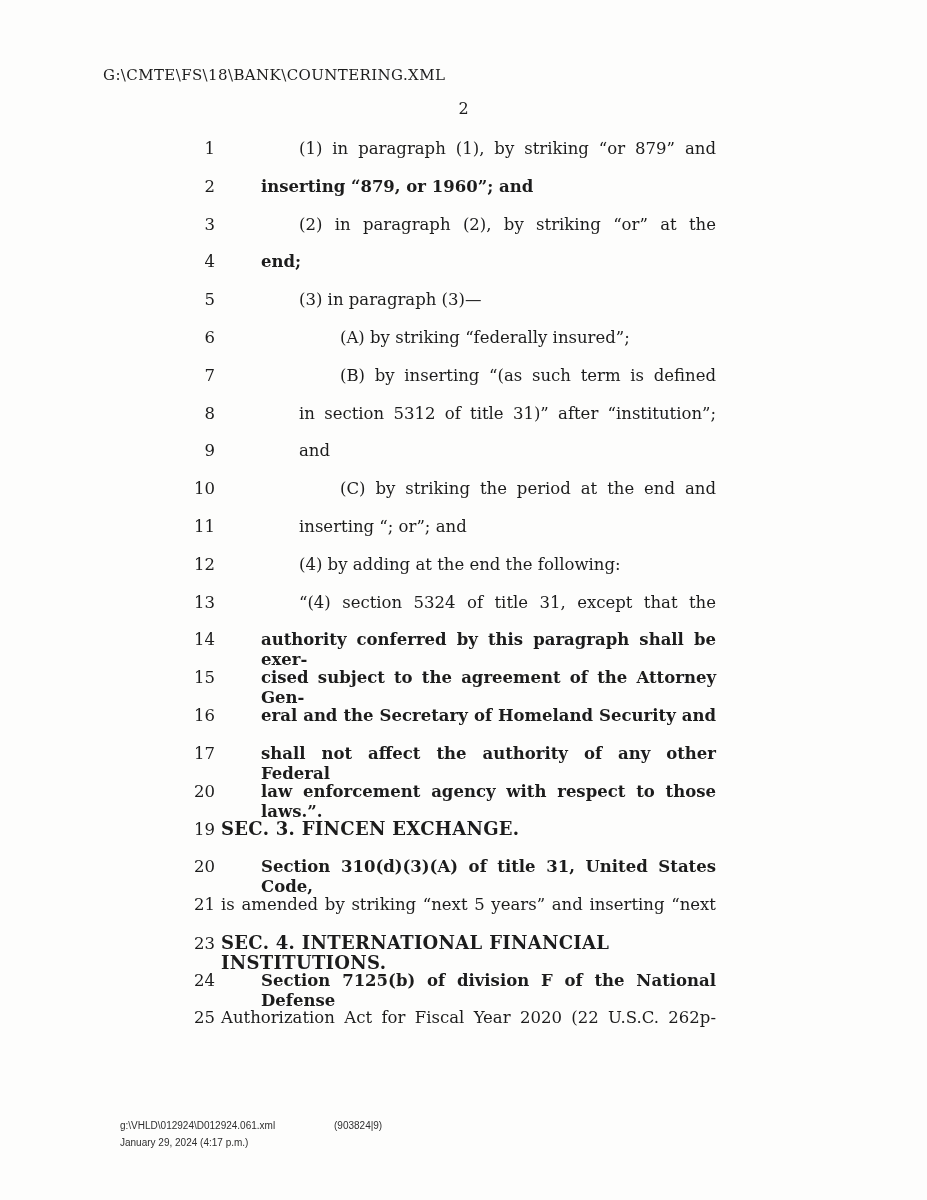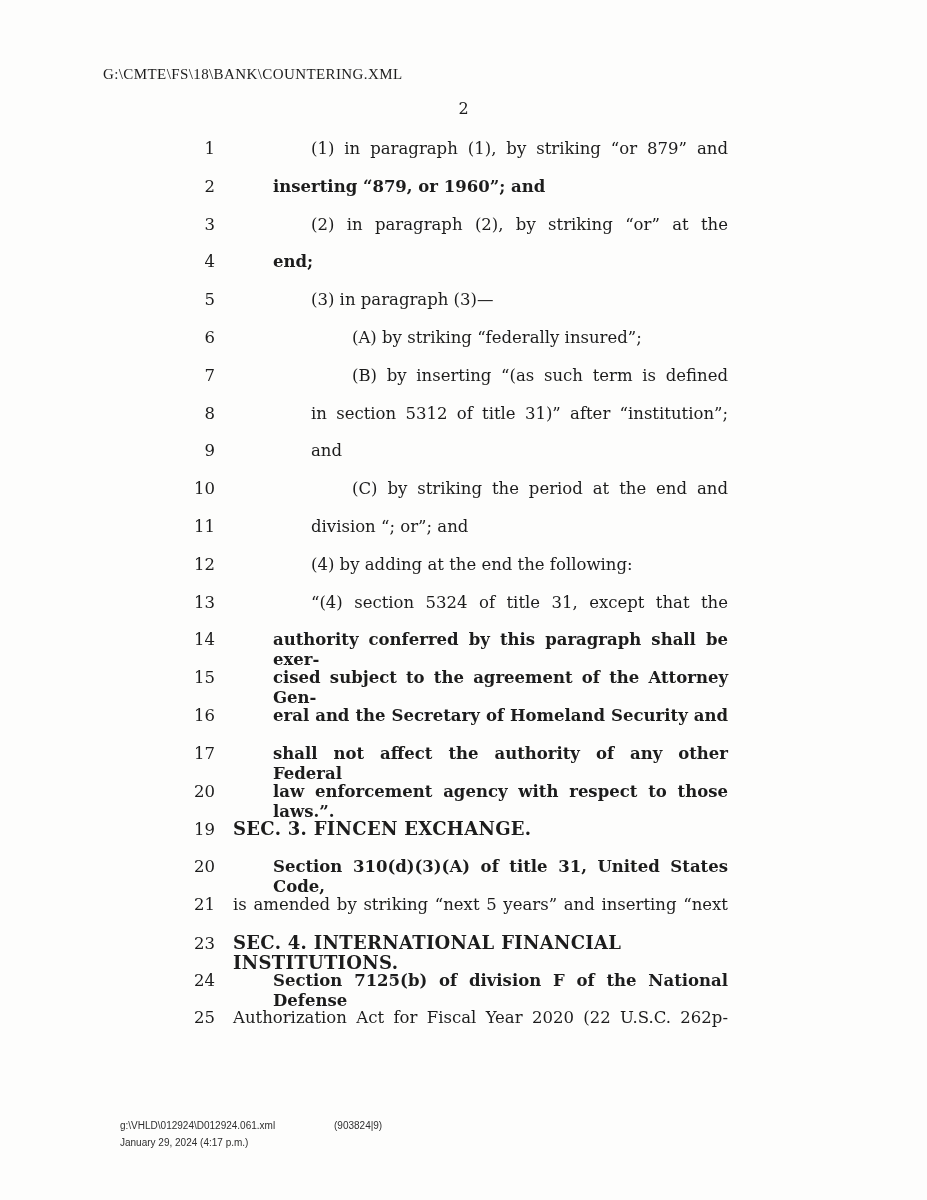--- a/index.html
+++ b/index.html
@@ -14,21 +14,20 @@
     font-family: "DejaVu Serif", "Liberation Serif", serif;
     color: #1c1c1c;
     overflow: hidden;
   }
   .header-path {
     position: absolute;
     left: 103px;
     top: 66px;
     font-size: 15px;
     letter-spacing: 0.4px;
-    font-family: Liberation Serif, serif;
   }
   .page-number {
     position: absolute;
     left: 0;
     top: 99px;
     width: 927px;
     text-align: center;
     font-size: 16px;
   }
   .lines {
@@ -43,21 +42,21 @@
     height: 37.8px;
   }
   .line-num {
     width: 215px;
     text-align: right;
     font-size: 16.5px;
     line-height: 20px;
     flex: 0 0 auto;
   }
   .line-text {
-    margin-left: 18px;
+    margin-left: 6px;
     width: 495px;
     box-sizing: border-box;
     font-size: 16.5px;
     line-height: 20px;
     flex: 0 0 auto;
   }
   .ind-1 { padding-left: 40px; font-weight: bold; }
   .ind-2 { padding-left: 78px; }
   .ind-3 { padding-left: 119px; }
   .justify {
@@ -131,21 +130,21 @@
     <div class="line-row">
       <span class="line-num">9</span>
       <span class="line-text ind-2">and</span>
     </div>
     <div class="line-row">
       <span class="line-num">10</span>
       <span class="line-text ind-3 justify">(C) by striking the period at the end and</span>
     </div>
     <div class="line-row">
       <span class="line-num">11</span>
-      <span class="line-text ind-2">division “; or”; and</span>
+      <span class="line-text ind-2">inserting “; or”; and</span>
     </div>
     <div class="line-row">
       <span class="line-num">12</span>
       <span class="line-text ind-2">(4) by adding at the end the following:</span>
     </div>
     <div class="line-row">
       <span class="line-num">13</span>
       <span class="line-text ind-2 justify">“(4) section 5324 of title 31, except that the</span>
     </div>
     <div class="line-row">

